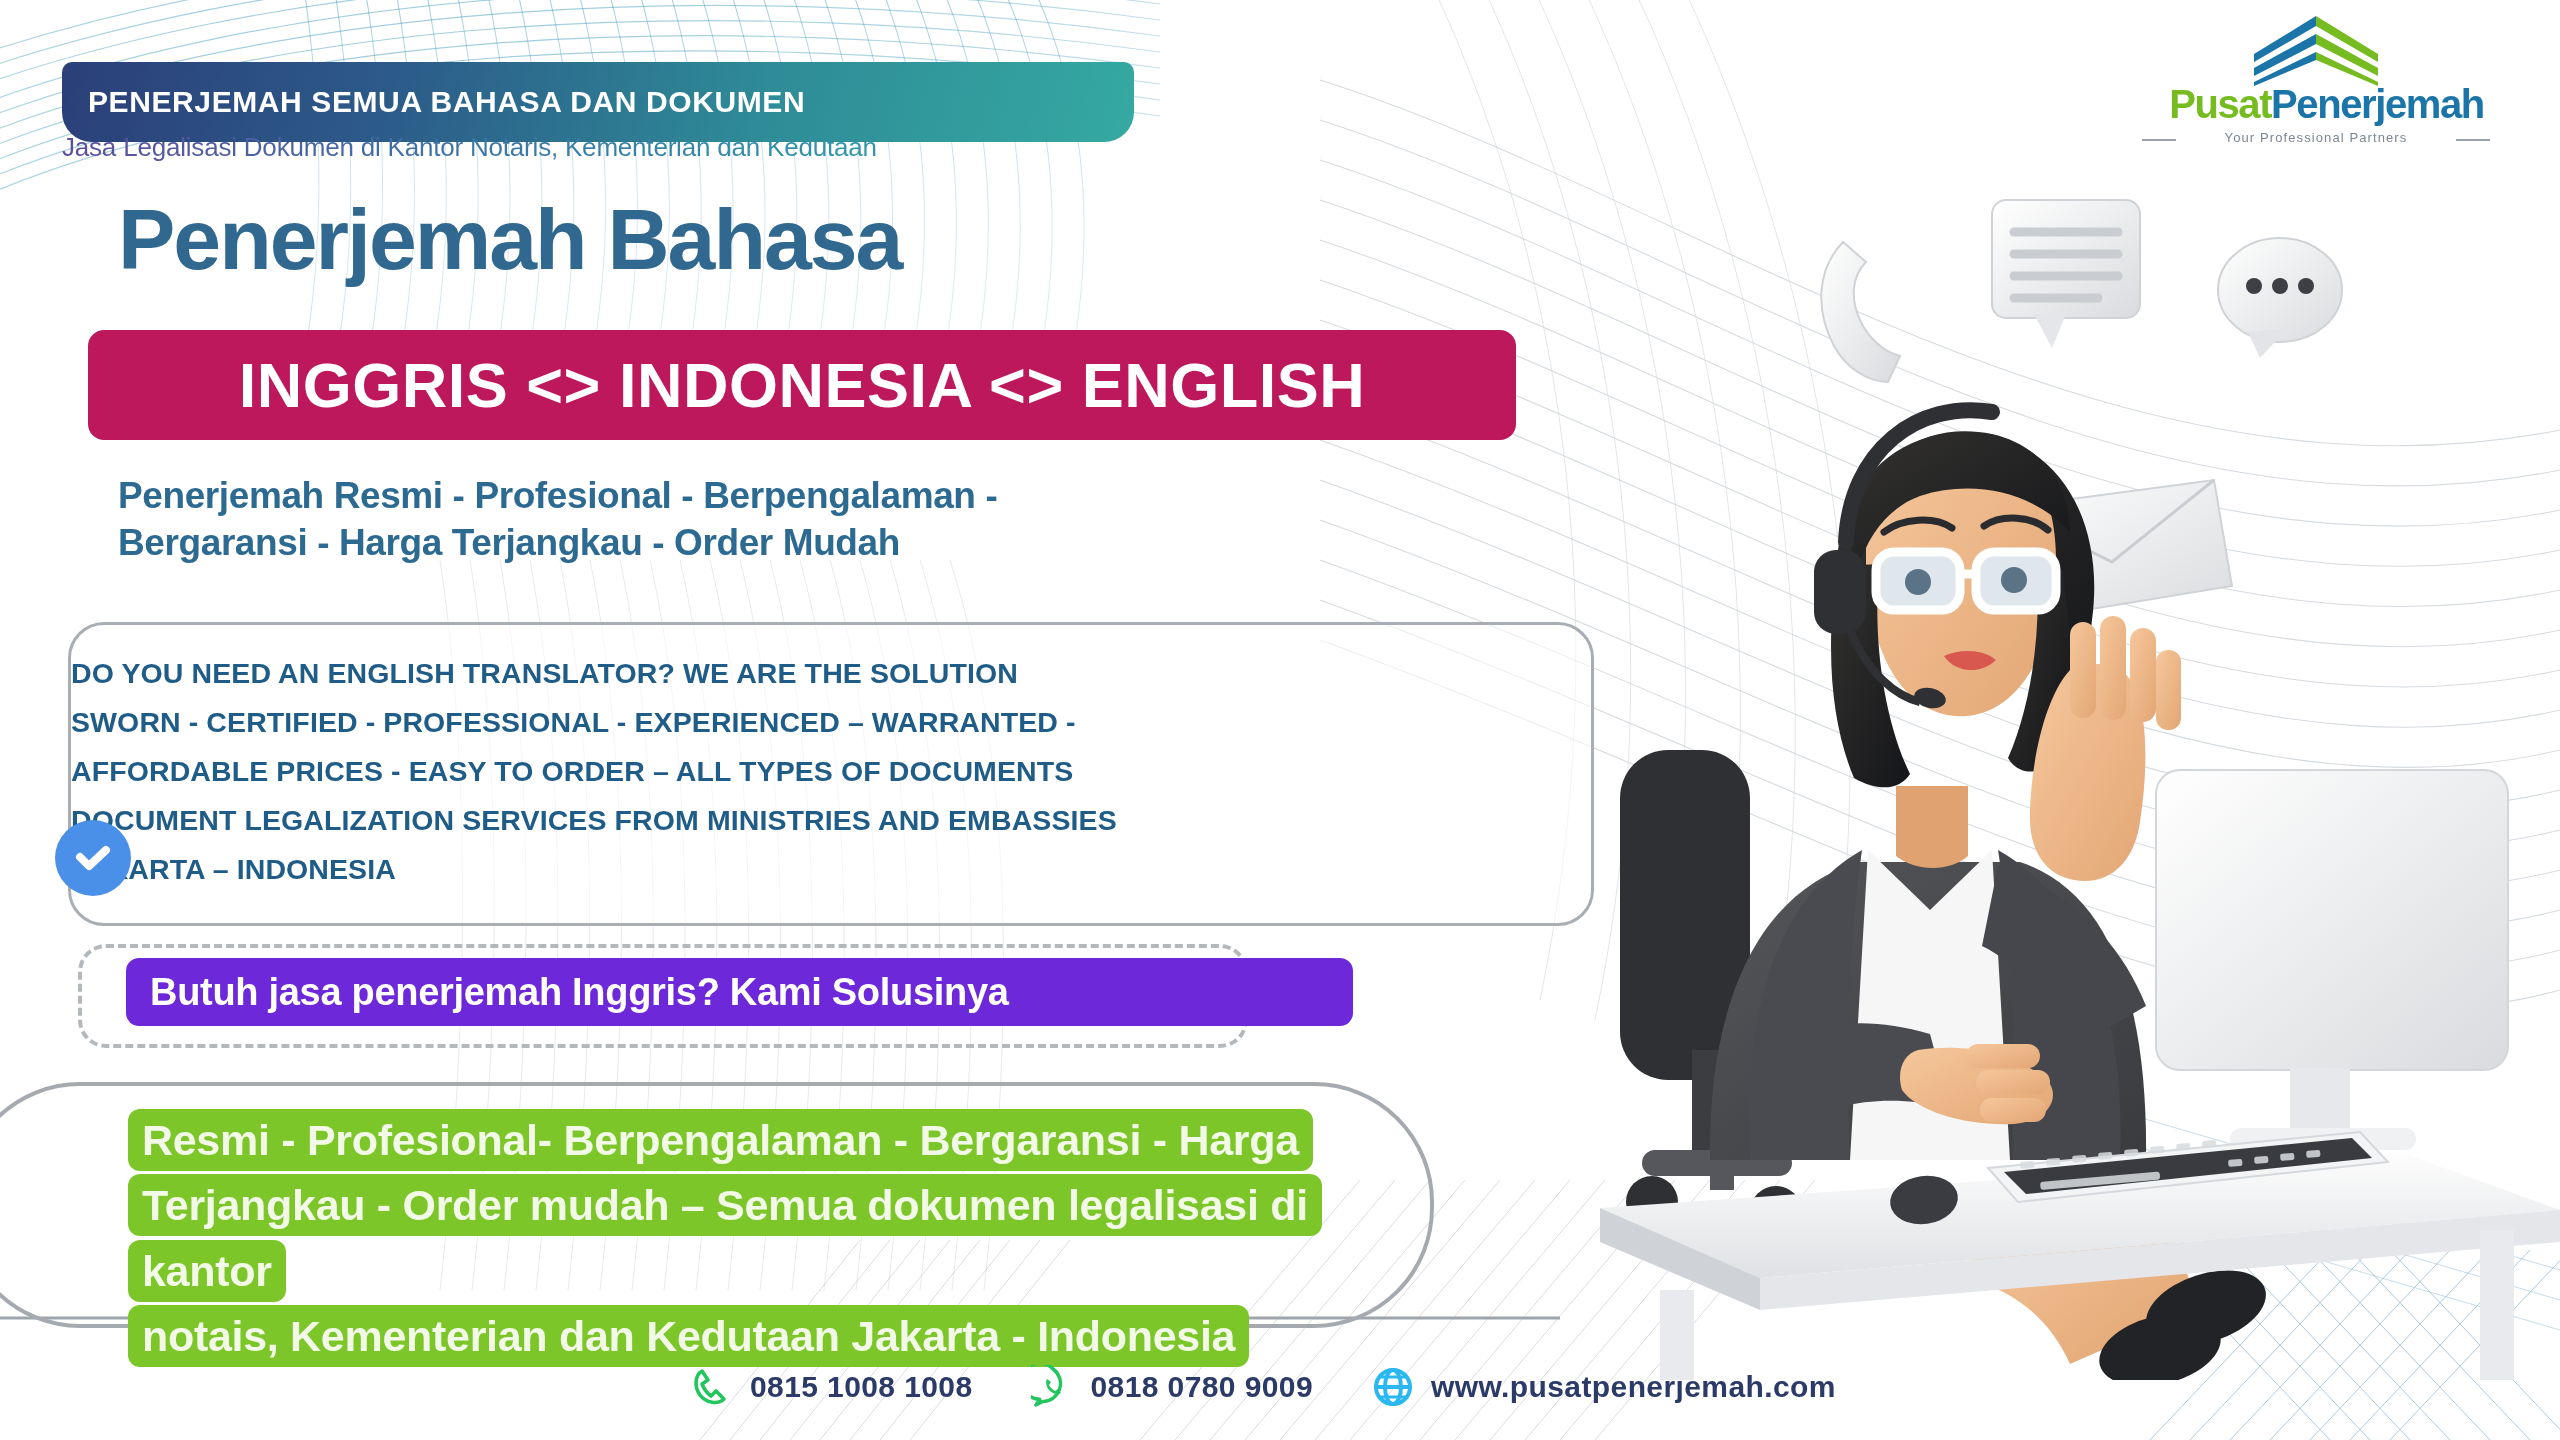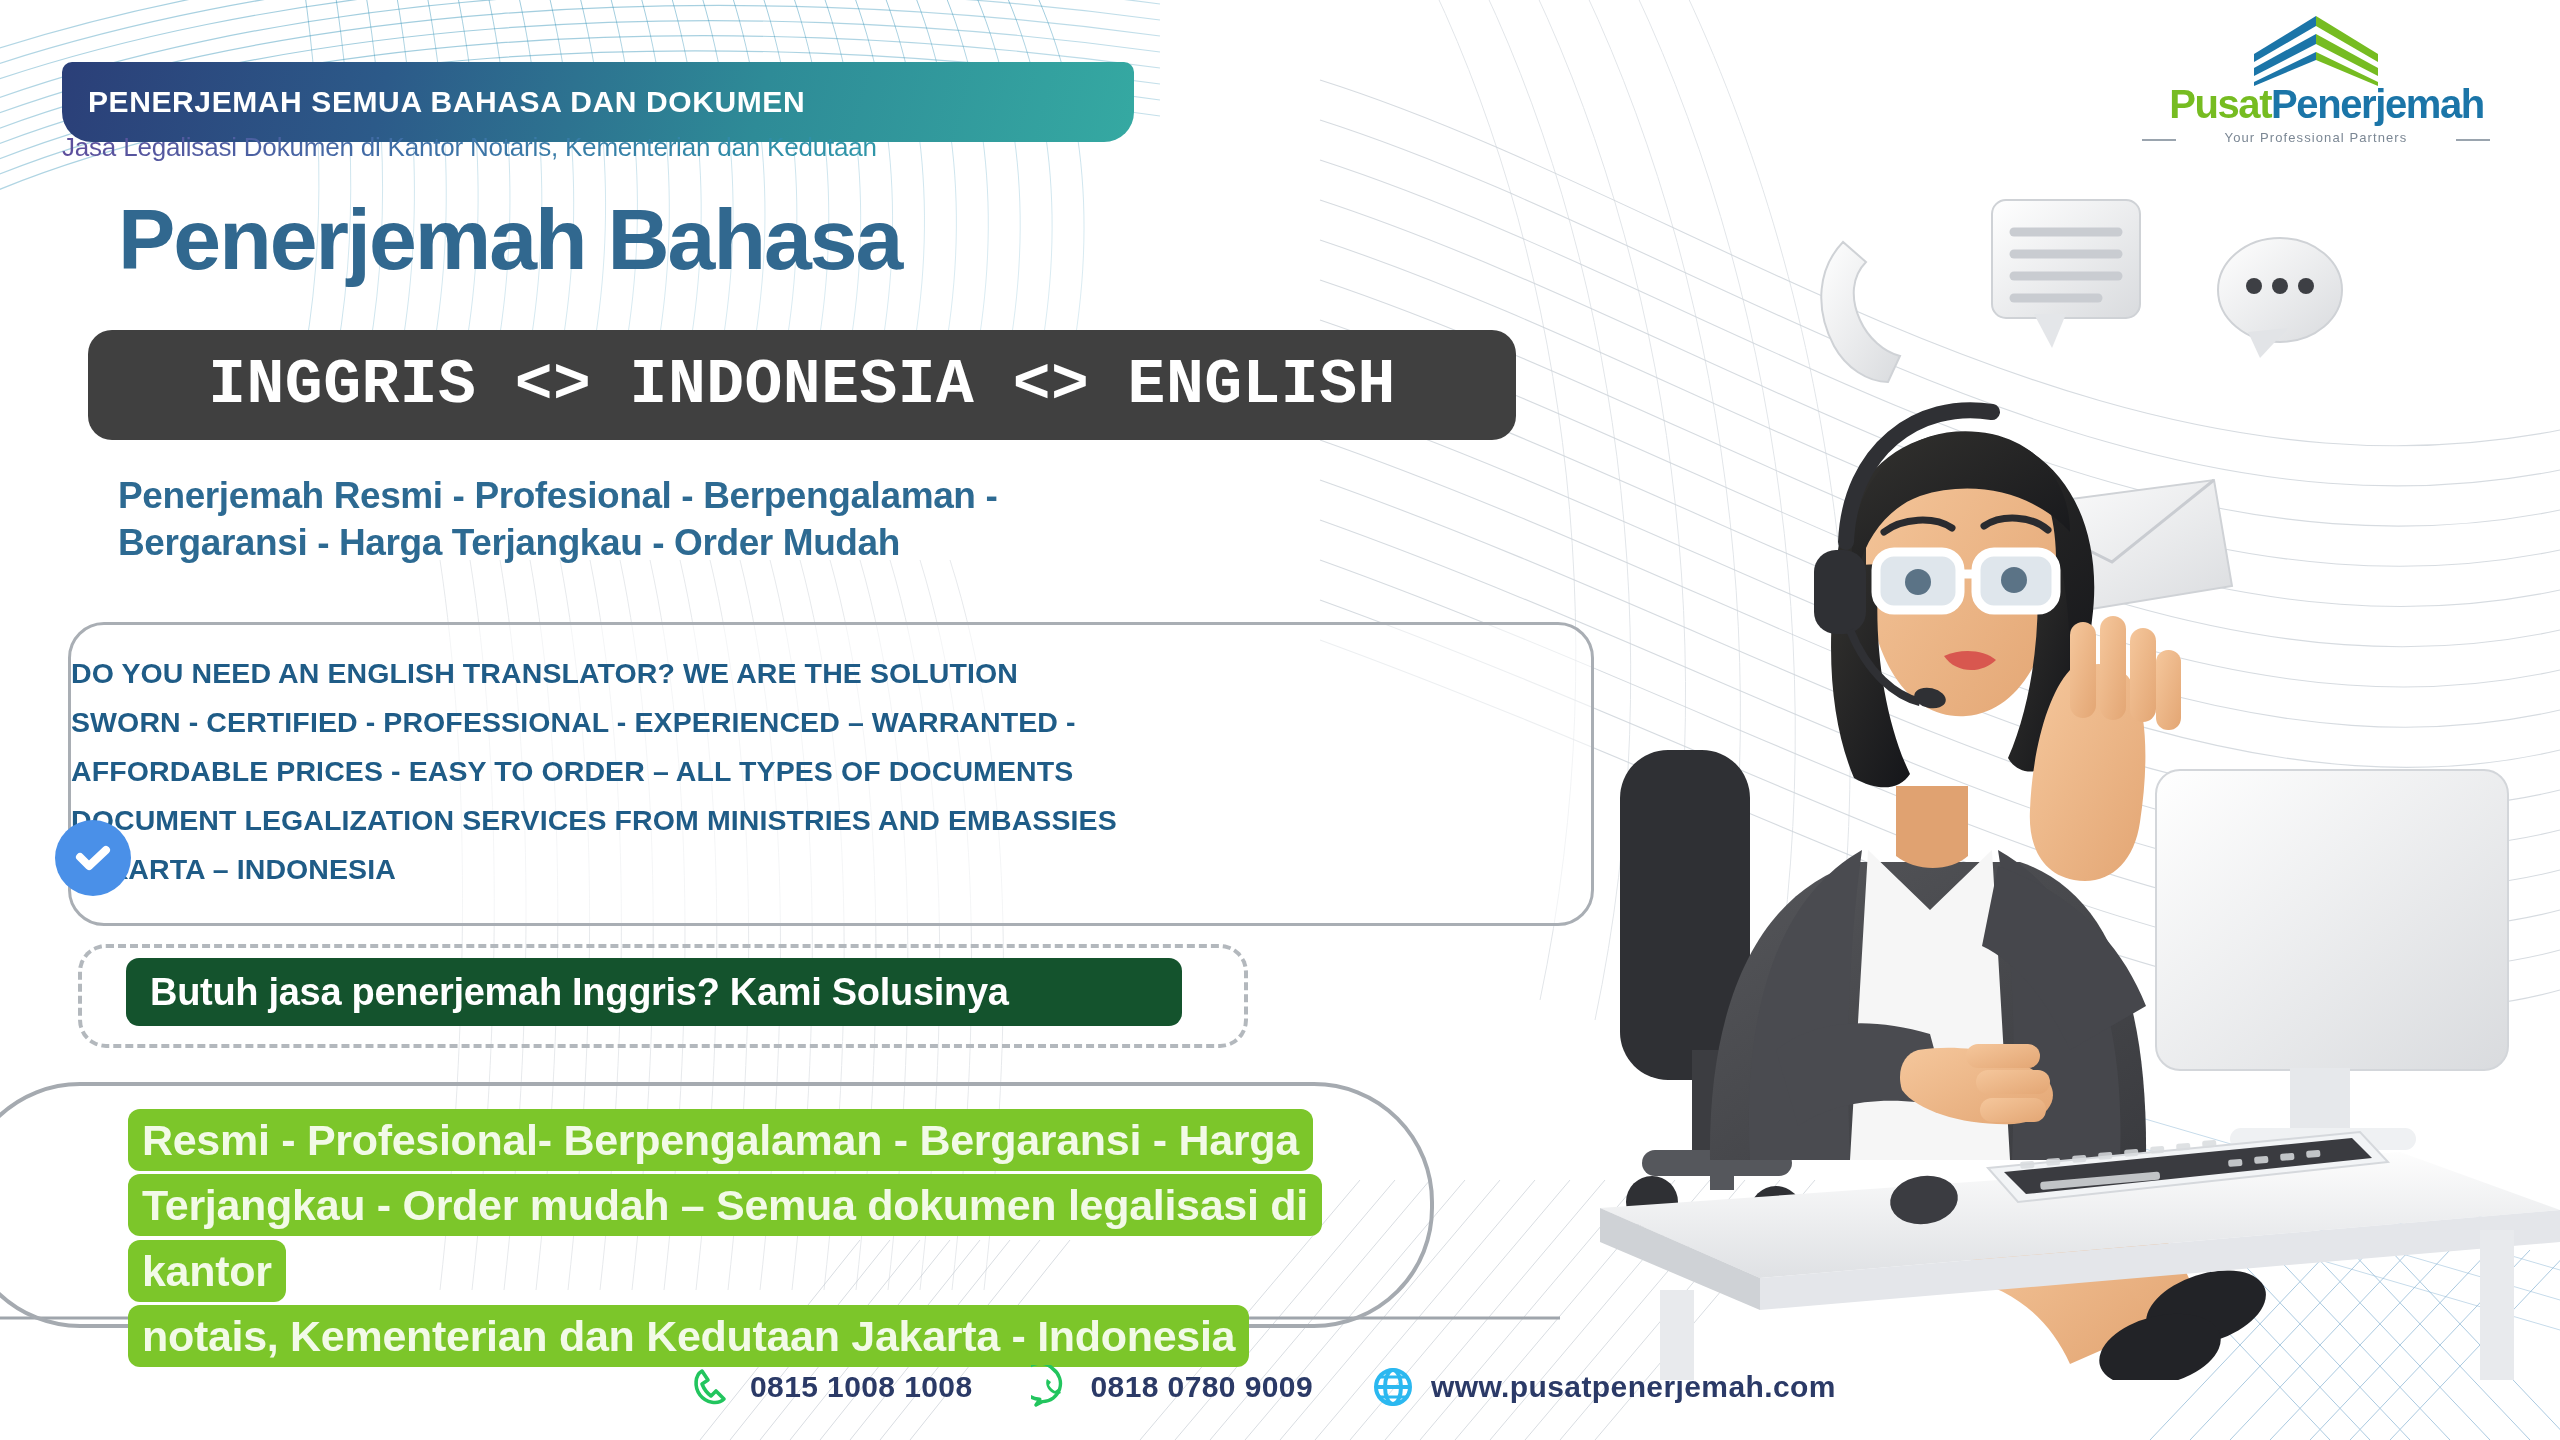--- a/index.html
+++ b/index.html
@@ -47,21 +47,21 @@
   .logo-tag:before{left:36px;} .logo-tag:after{right:36px;}
 
   
   .headline{
     position:absolute;left:118px;top:190px;
     font-size:86px;font-weight:bold;color:#31688f;letter-spacing:-2px;
     white-space:nowrap;
   }
   .pill-bar{
     position:absolute;left:88px;top:330px;width:1428px;height:110px;
-    background:#404040;border-radius:24px;display:flex;align-items:center;justify-content:center;font-family:Liberation Mono, monospace;
+    background:#be185d;border-radius:16px;display:flex;align-items:center;justify-content:center;
   }
   .pill-bar-text{
     color:#fff;font-size:63px;font-weight:bold;letter-spacing:.5px;white-space:nowrap;
   }
 
   .tagline{
     position:absolute;left:118px;top:472px;width:1100px;
     font-size:37px;font-weight:bold;color:#2d6a92;line-height:1.28;letter-spacing:-.4px;
   }
 
@@ -78,22 +78,22 @@
     position:absolute;left:55px;top:820px;width:76px;height:76px;border-radius:50%;
     background:#4a90e8;display:flex;align-items:center;justify-content:center;
   }
 
   
   .box-dashed{
     position:absolute;left:78px;top:944px;width:1162px;height:96px;
     border:4px dashed #b3b8bd;border-radius:28px;
   }
   .blue-pill{
-    position:absolute;left:126px;top:958px;width:1056px;height:68px;
-    background:#14532d;border-radius:13px;display:flex;align-items:center;
+    position:absolute;left:126px;top:958px;width:1227px;height:68px;
+    background:#6d28d9;border-radius:13px;display:flex;align-items:center;
   }
   .blue-pill-text{
     color:#fff;font-size:38px;font-weight:bold;padding-left:24px;white-space:nowrap;letter-spacing:-.3px;
   }
 
   
   .box-lower{
     position:absolute;left:-40px;top:1082px;width:1466px;height:238px;
     border:4px solid #a5aab0;border-radius:120px;background:transparent;
   }

